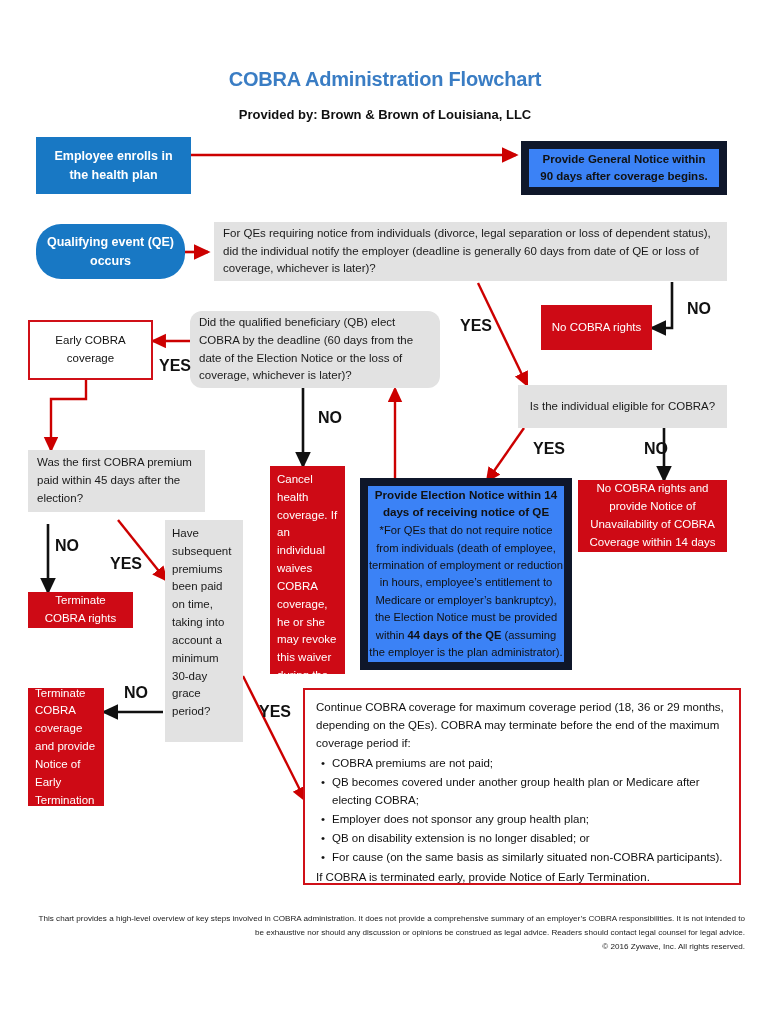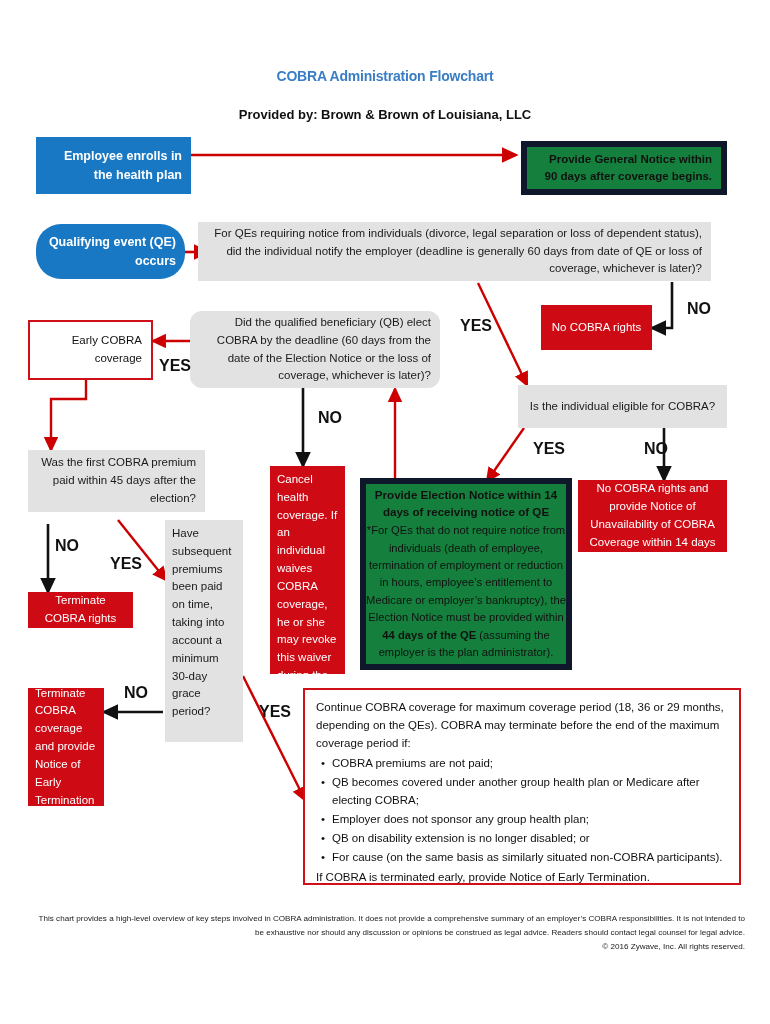--- a/index.html
+++ b/index.html
@@ -8,37 +8,37 @@
     font-family:"Liberation Sans","DejaVu Sans",sans-serif;
     color:#000;
   }
   #canvas{position:absolute;left:0;top:0;width:770px;height:1024px;}
   .node{position:absolute;box-sizing:border-box;display:flex;align-items:center;justify-content:center;}
   .node .txt{display:block;width:100%;}
 
   
   #title{
     position:absolute;left:0;top:68px;width:770px;text-align:center;
-    font-size:14px;font-weight:bold;color:#3a7dc4;letter-spacing:-.2px;
+    font-size:20px;font-weight:bold;color:#3a7dc4;letter-spacing:-.2px;
   }
   #subtitle{
     position:absolute;left:0;top:107px;width:770px;text-align:center;
     font-size:13px;font-weight:bold;color:#111;
   }
 
   
   .blue-fill{background:#1878c4;color:#fff;font-weight:bold;font-size:12.5px;text-align:center;line-height:1.45;}
-  .blue-outline{background:#15803d;border:6px solid #0f172a;color:#111;font-weight:bold;font-size:11.5px;text-align:center;line-height:1.5;}
+  .blue-outline{background:#3b82f6;border:8px solid #0f172a;color:#111;font-weight:bold;font-size:11.5px;text-align:center;line-height:1.5;}
   .gray{background:#e2e2e2;color:#1a1a1a;font-size:11.5px;line-height:1.55;text-align:left;}
   .gray.c{text-align:center;}
   .red-fill{background:#ce0a15;color:#fff;font-size:11.5px;line-height:1.55;text-align:left;}
   .red-fill.c{text-align:center;}
   .red-outline{background:#fff;border:2.5px solid #d01018;color:#111;font-size:11.5px;line-height:1.55;text-align:center;}
   .red-outline.l{text-align:left;}
-  .pad{padding:6px 9px;text-align:right;}
+  .pad{padding:6px 9px;}
   .pad-s{padding:5px 7px;}
 
   
   .label{position:absolute;font-weight:bold;font-size:16px;color:#111;}
 
   
   ul.b{margin:3px 0 0 0;padding:0 0 0 16px;list-style:none;}
   ul.b li{position:relative;margin:0 0 1px 0;}
   ul.b li:before{content:"\2022";position:absolute;left:-11px;top:0;}
 
@@ -100,21 +100,21 @@
 </div>
 
 <div class="node blue-outline pad" style="left:521px;top:141px;width:206px;height:54px;">
   <span class="txt">Provide General Notice within 90 days after coverage begins.</span>
 </div>
 
 <div class="node blue-fill pad" style="left:36px;top:224px;width:149px;height:55px;border-radius:25px;">
   <span class="txt">Qualifying event (QE) occurs</span>
 </div>
 
-<div class="node gray pad" style="left:198px;top:222px;width:513px;height:59px;">
+<div class="node gray pad" style="left:214px;top:222px;width:513px;height:59px;">
   <span class="txt">For QEs requiring notice from individuals (divorce, legal separation or loss of dependent status), did the individual notify the employer (deadline is generally 60 days from date of QE or loss of coverage, whichever is later)?</span>
 </div>
 
 <div class="node red-outline pad" style="left:28px;top:320px;width:125px;height:60px;">
   <span class="txt">Early COBRA coverage</span>
 </div>
 
 <div class="node gray pad" style="left:190px;top:311px;width:250px;height:77px;border-radius:12px;">
   <span class="txt">Did the qualified beneficiary (QB) elect COBRA by the deadline (60 days from the date of the Election Notice or the loss of coverage, whichever is later)?</span>
 </div>

